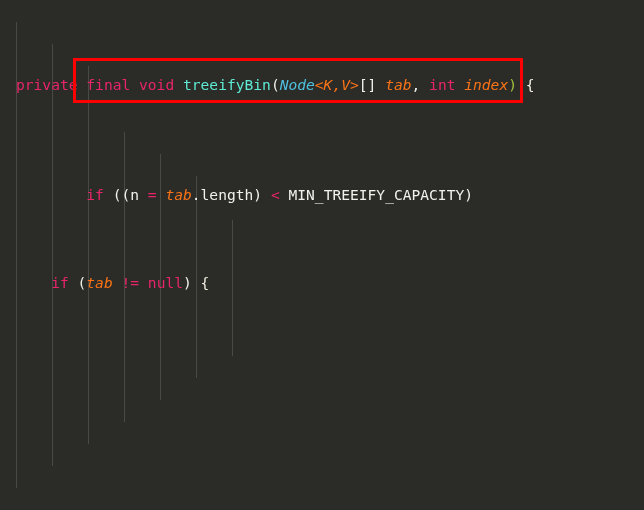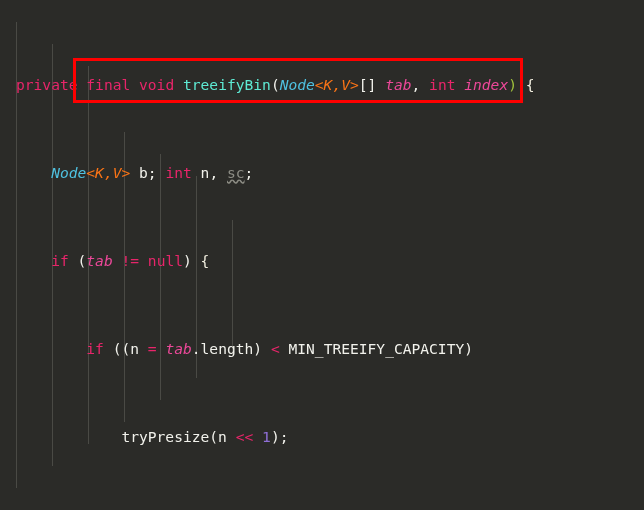--- a/index.html
+++ b/index.html
@@ -50,21 +50,21 @@
     height: 22px;
     white-space: pre;
     padding-left: 16px;
   }
 
   
   .kw   { color: #e8256a; margin-top: 46px; }          
   .mdef { color: #5eead4; }          
   .type { color: #4fc1e0; font-style: italic; }  
   .gen  { color: #f97316; font-style: italic; }  
-  .param{ color: #ec4899; font-style: italic; }  
+  .param{ color: #f97316; font-style: italic; }  
   .plain{ color: #f2f2ec; }          
   .num  { color: #8f6fd6; }          
   .op   { color: #e8256a; }          
   .unused { color: #8d8d85; text-decoration: underline wavy #8d8d85; text-decoration-skip-ink: none; }
   .br1  { color: #f2f2ec; }
   .br-g { color: #9fbf3b; }          
   .brace{ color: #f2efe0; }
 
   
   #highlight-box {
@@ -87,27 +87,25 @@
     <div class="guide" style="left: 124px; top: 132px; height: 290px; background: rgb(74, 74, 69);"></div>
     <div class="guide" style="left: 160px; top: 154px; height: 246px; background: rgb(74, 74, 69);"></div>
     <div class="guide" style="left: 196px; top: 176px; height: 202px; background: rgb(74, 74, 69);"></div>
     <div class="guide" style="left: 232px; top: 220px; height: 136px; background: rgb(74, 74, 69);"></div>
   </div>
 
   <div class="code">
 
     <div class="line"><span class="kw">private</span> <span class="kw">final</span> <span class="kw">void</span> <span class="mdef">treeifyBin</span><span class="br1">(</span><span class="type">Node</span><span class="gen">&lt;K,V&gt;</span><span class="plain">[]</span> <span class="param">tab</span><span class="plain">,</span> <span class="kw">int</span> <span class="param">index</span><span class="br-g">)</span> <span class="brace">{</span></div>
 
-    <div class="line">    <span class="type">Node</span><span class="gen">&lt;K,V&gt;</span> <span class="plain">b</span><span class="plain">;</span> <span class="kw">int</span> <span class="plain">n</span><span class="plain">,</span> <span class="unused">sc</span><span class="plain">;</span></div>
+
+    <div class="line">        <span class="kw">if</span> <span class="br1">((</span><span class="plain">n</span> <span class="op">=</span> <span class="param">tab</span><span class="plain">.length</span><span class="br1">)</span> <span class="op">&lt;</span> <span class="plain">MIN_TREEIFY_CAPACITY</span><span class="br1">)</span></div>
 
     <div class="line">    <span class="kw">if</span> <span class="br1">(</span><span class="param">tab</span> <span class="op">!=</span> <span class="kw">null</span><span class="br1">)</span> <span class="brace">{</span></div>
 
-    <div class="line">        <span class="kw">if</span> <span class="br1">((</span><span class="plain">n</span> <span class="op">=</span> <span class="param">tab</span><span class="plain">.length</span><span class="br1">)</span> <span class="op">&lt;</span> <span class="plain">MIN_TREEIFY_CAPACITY</span><span class="br1">)</span></div>
-
-    <div class="line">            <span class="plain">tryPresize</span><span class="br1">(</span><span class="plain">n</span> <span class="op">&lt;&lt;</span> <span class="num">1</span><span class="br1">)</span><span class="plain">;</span></div>
 
     
 
     
 
     
 
     
 
     

